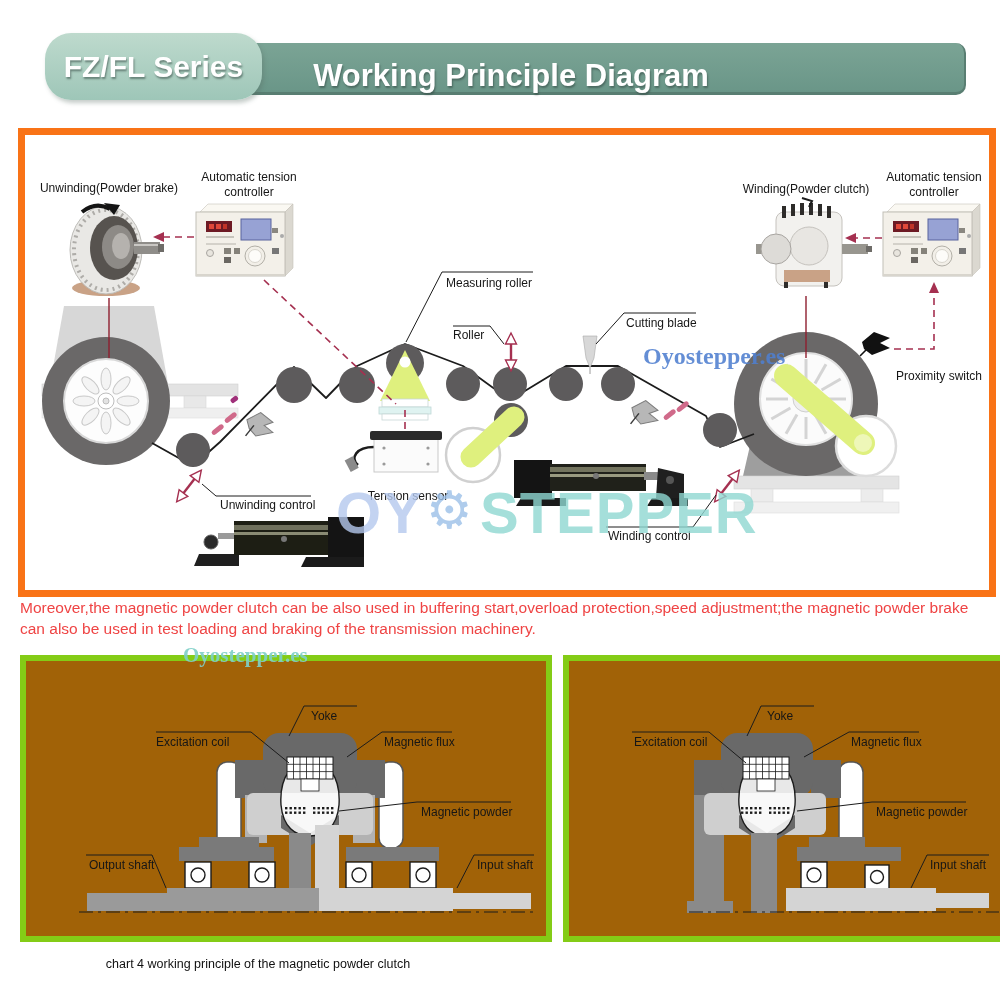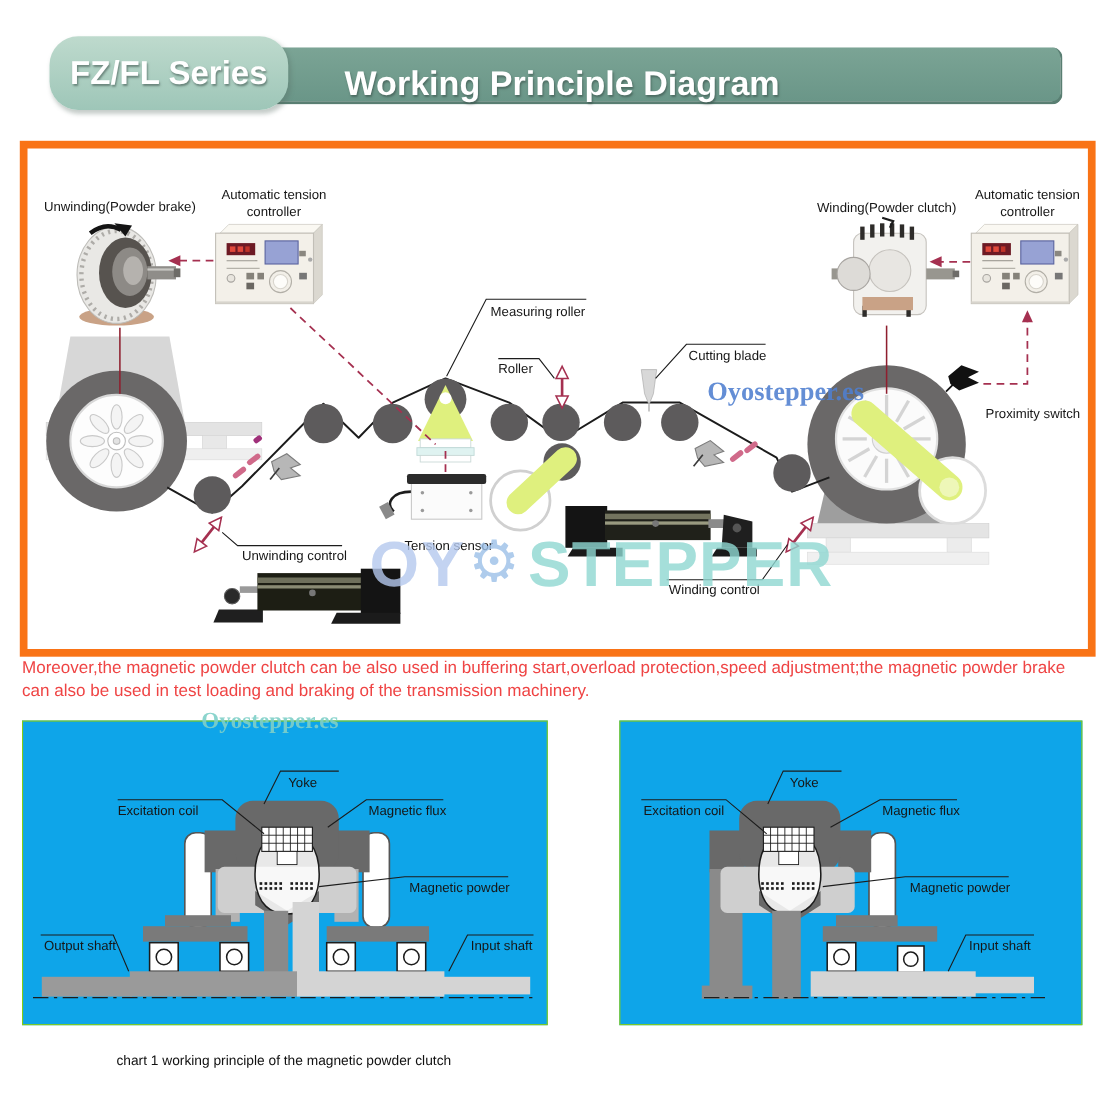--- a/index.html
+++ b/index.html
@@ -15,21 +15,21 @@
              text-shadow:1px 2px 2px rgba(50,70,64,.55);}
   .hdr-badge{position:absolute;left:45px;top:33px;width:217px;height:67px;
              background:linear-gradient(#bedacd,#9ec6b8);border-radius:26px;
              box-shadow:2px 3px 4px rgba(90,110,100,.35);
              display:flex;align-items:center;justify-content:center;
              color:#fff;font-size:30px;font-weight:bold;
              text-shadow:1px 2px 2px rgba(50,70,64,.55);}
   
   .main-panel{position:absolute;left:18px;top:128px;width:964px;height:455px;
               border:7px solid #f97316;background:#fff;}
-  .chart-panel{position:absolute;border:1px solid #84cc16;background:#0ea5e9;}
+  .chart-panel{position:absolute;border:6px solid #84cc16;background:#a16207;padding-left:44px;}
   #chart1-box{left:20px;top:655px;width:476px;height:275px;}
   #chart2-box{left:563px;top:655px;width:419px;height:275px;}
   .para{position:absolute;left:20px;top:598px;width:952px;
         font-size:15.5px;line-height:1.35;color:#ef4444;}
   .caption{position:absolute;top:957px;font-size:12.5px;color:#111;text-align:center;}
   #cap1{left:20px;width:476px;}
   #cap2{left:563px;width:419px;}
   
   svg{display:block;}
   svg text{font-family:"Liberation Sans",sans-serif;}
@@ -475,15 +475,15 @@
         <polyline class="ldr" points="862,883 878,850 940,850"></polyline>
       </g>
       <text class="lbl" x="718" y="715">Yoke</text>
       <text class="lbl" x="585" y="741">Excitation coil</text>
       <text class="lbl" x="802" y="741">Magnetic flux</text>
       <text class="lbl" x="827" y="811">Magnetic powder</text>
       <text class="lbl" x="881" y="864">Input shaft</text>
     </svg>
   </div>
 
-  <div class="caption" id="cap1">chart 1 working principle of the magnetic powder clutch</div>
+  <div class="caption" id="cap1">chart 4 working principle of the magnetic powder clutch</div>
 
 </div>
 
 </body></html>

